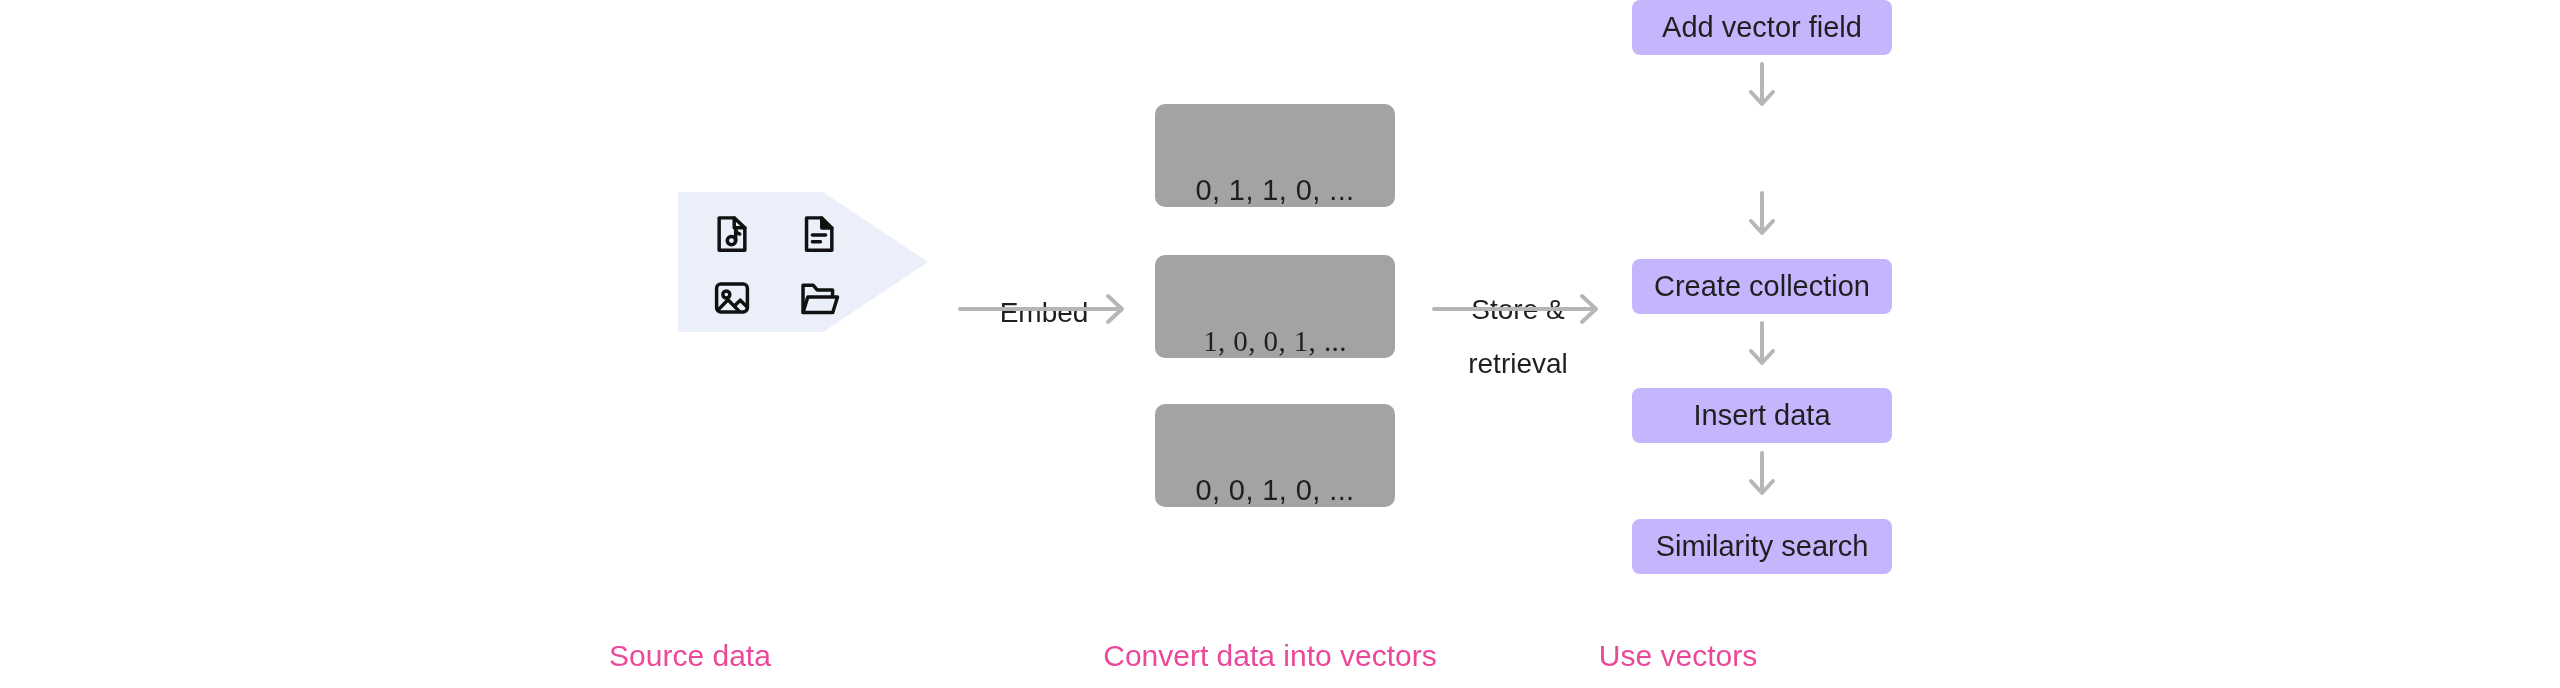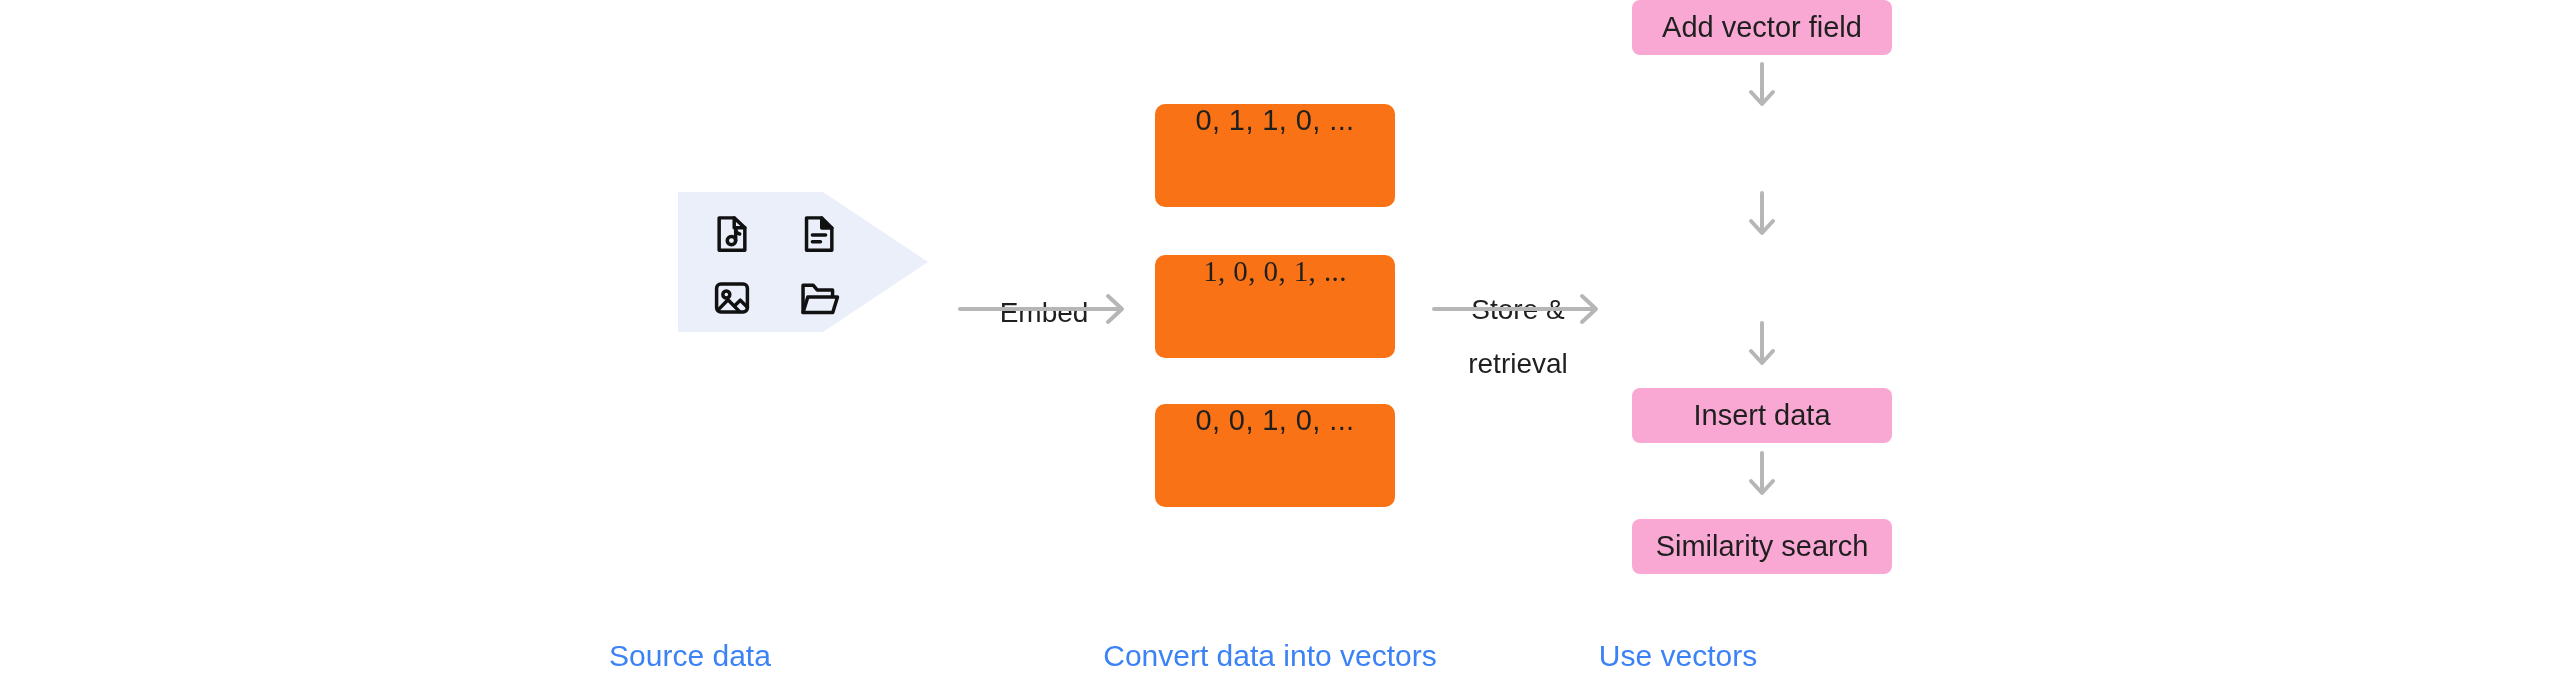--- a/index.html
+++ b/index.html
@@ -22,21 +22,21 @@
     background: #ffffff;
     overflow: hidden;
   }
 
   
   .col-caption {
     position: absolute;
     bottom: 14px;
     font-size: 30px;
     line-height: 1.2;
-    color: #3b82f6;
+    color: #ec4899;
     white-space: nowrap;
     text-align: center;
   }
   #caption-source   { left: 530px; width: 320px; }
   #caption-convert  { left: 1000px; width: 540px; }
   #caption-use      { left: 1428px; width: 500px; }
 
   
   #source-shape {
     position: absolute;
@@ -63,24 +63,24 @@
     justify-items: center;
   }
   .file-icon { display: block; }
 
   
   .vector-box {
     position: absolute;
     left: 1155px;
     width: 240px;
     height: 103px;
-    background: #f97316;
+    background: #a3a3a3;
     border-radius: 10px;
     display: flex;
-    align-items: flex-start;
+    align-items: flex-end;
     justify-content: center;
     font-size: 29px;
     color: #1f1f1f;
     letter-spacing: 0.4px;
   }
   #vector-box-0 { top: 104px; }
   #vector-box-1 { top: 255px; font-family: Liberation Serif, serif; }
   #vector-box-2 { top: 404px; }
 
   
@@ -102,21 +102,21 @@
   #label-embed        { left: 958px;  top: 261px; width: 172px; }
   #label-store-top    { left: 1432px; top: 258px; width: 172px; }
   #label-store-bottom { left: 1432px; top: 312px; width: 172px; }
 
   
   .step-box {
     position: absolute;
     left: 1632px;
     width: 260px;
     height: 55px;
-    background: #f9a8d4;
+    background: #c4b5fd;
     border-radius: 8px;
     display: flex;
     align-items: center;
     justify-content: center;
     font-size: 29px;
     color: #1f1f1f;
     white-space: nowrap;
   }
   #step-box-0 { top: 0px; }
   #step-box-1 { top: 128px; }
@@ -222,20 +222,23 @@
     </svg>
   </div>
 
   <div class="v-arrow" id="v-arrow-1">
     <svg width="32" height="46" viewBox="0 0 32 46" fill="none" stroke="#b6b6b6" stroke-width="4" stroke-linecap="round" stroke-linejoin="round">
       <path d="M16 2v38"></path>
       <path d="M5 30l11 12 11-12"></path>
     </svg>
   </div>
 
+  <div class="step-box" id="step-box-2">
+    <span>Create collection</span>
+  </div>
   <div class="v-arrow" id="v-arrow-2">
     <svg width="32" height="46" viewBox="0 0 32 46" fill="none" stroke="#b6b6b6" stroke-width="4" stroke-linecap="round" stroke-linejoin="round">
       <path d="M16 2v38"></path>
       <path d="M5 30l11 12 11-12"></path>
     </svg>
   </div>
 
   <div class="step-box" id="step-box-3">
     <span>Insert data</span>
   </div>

